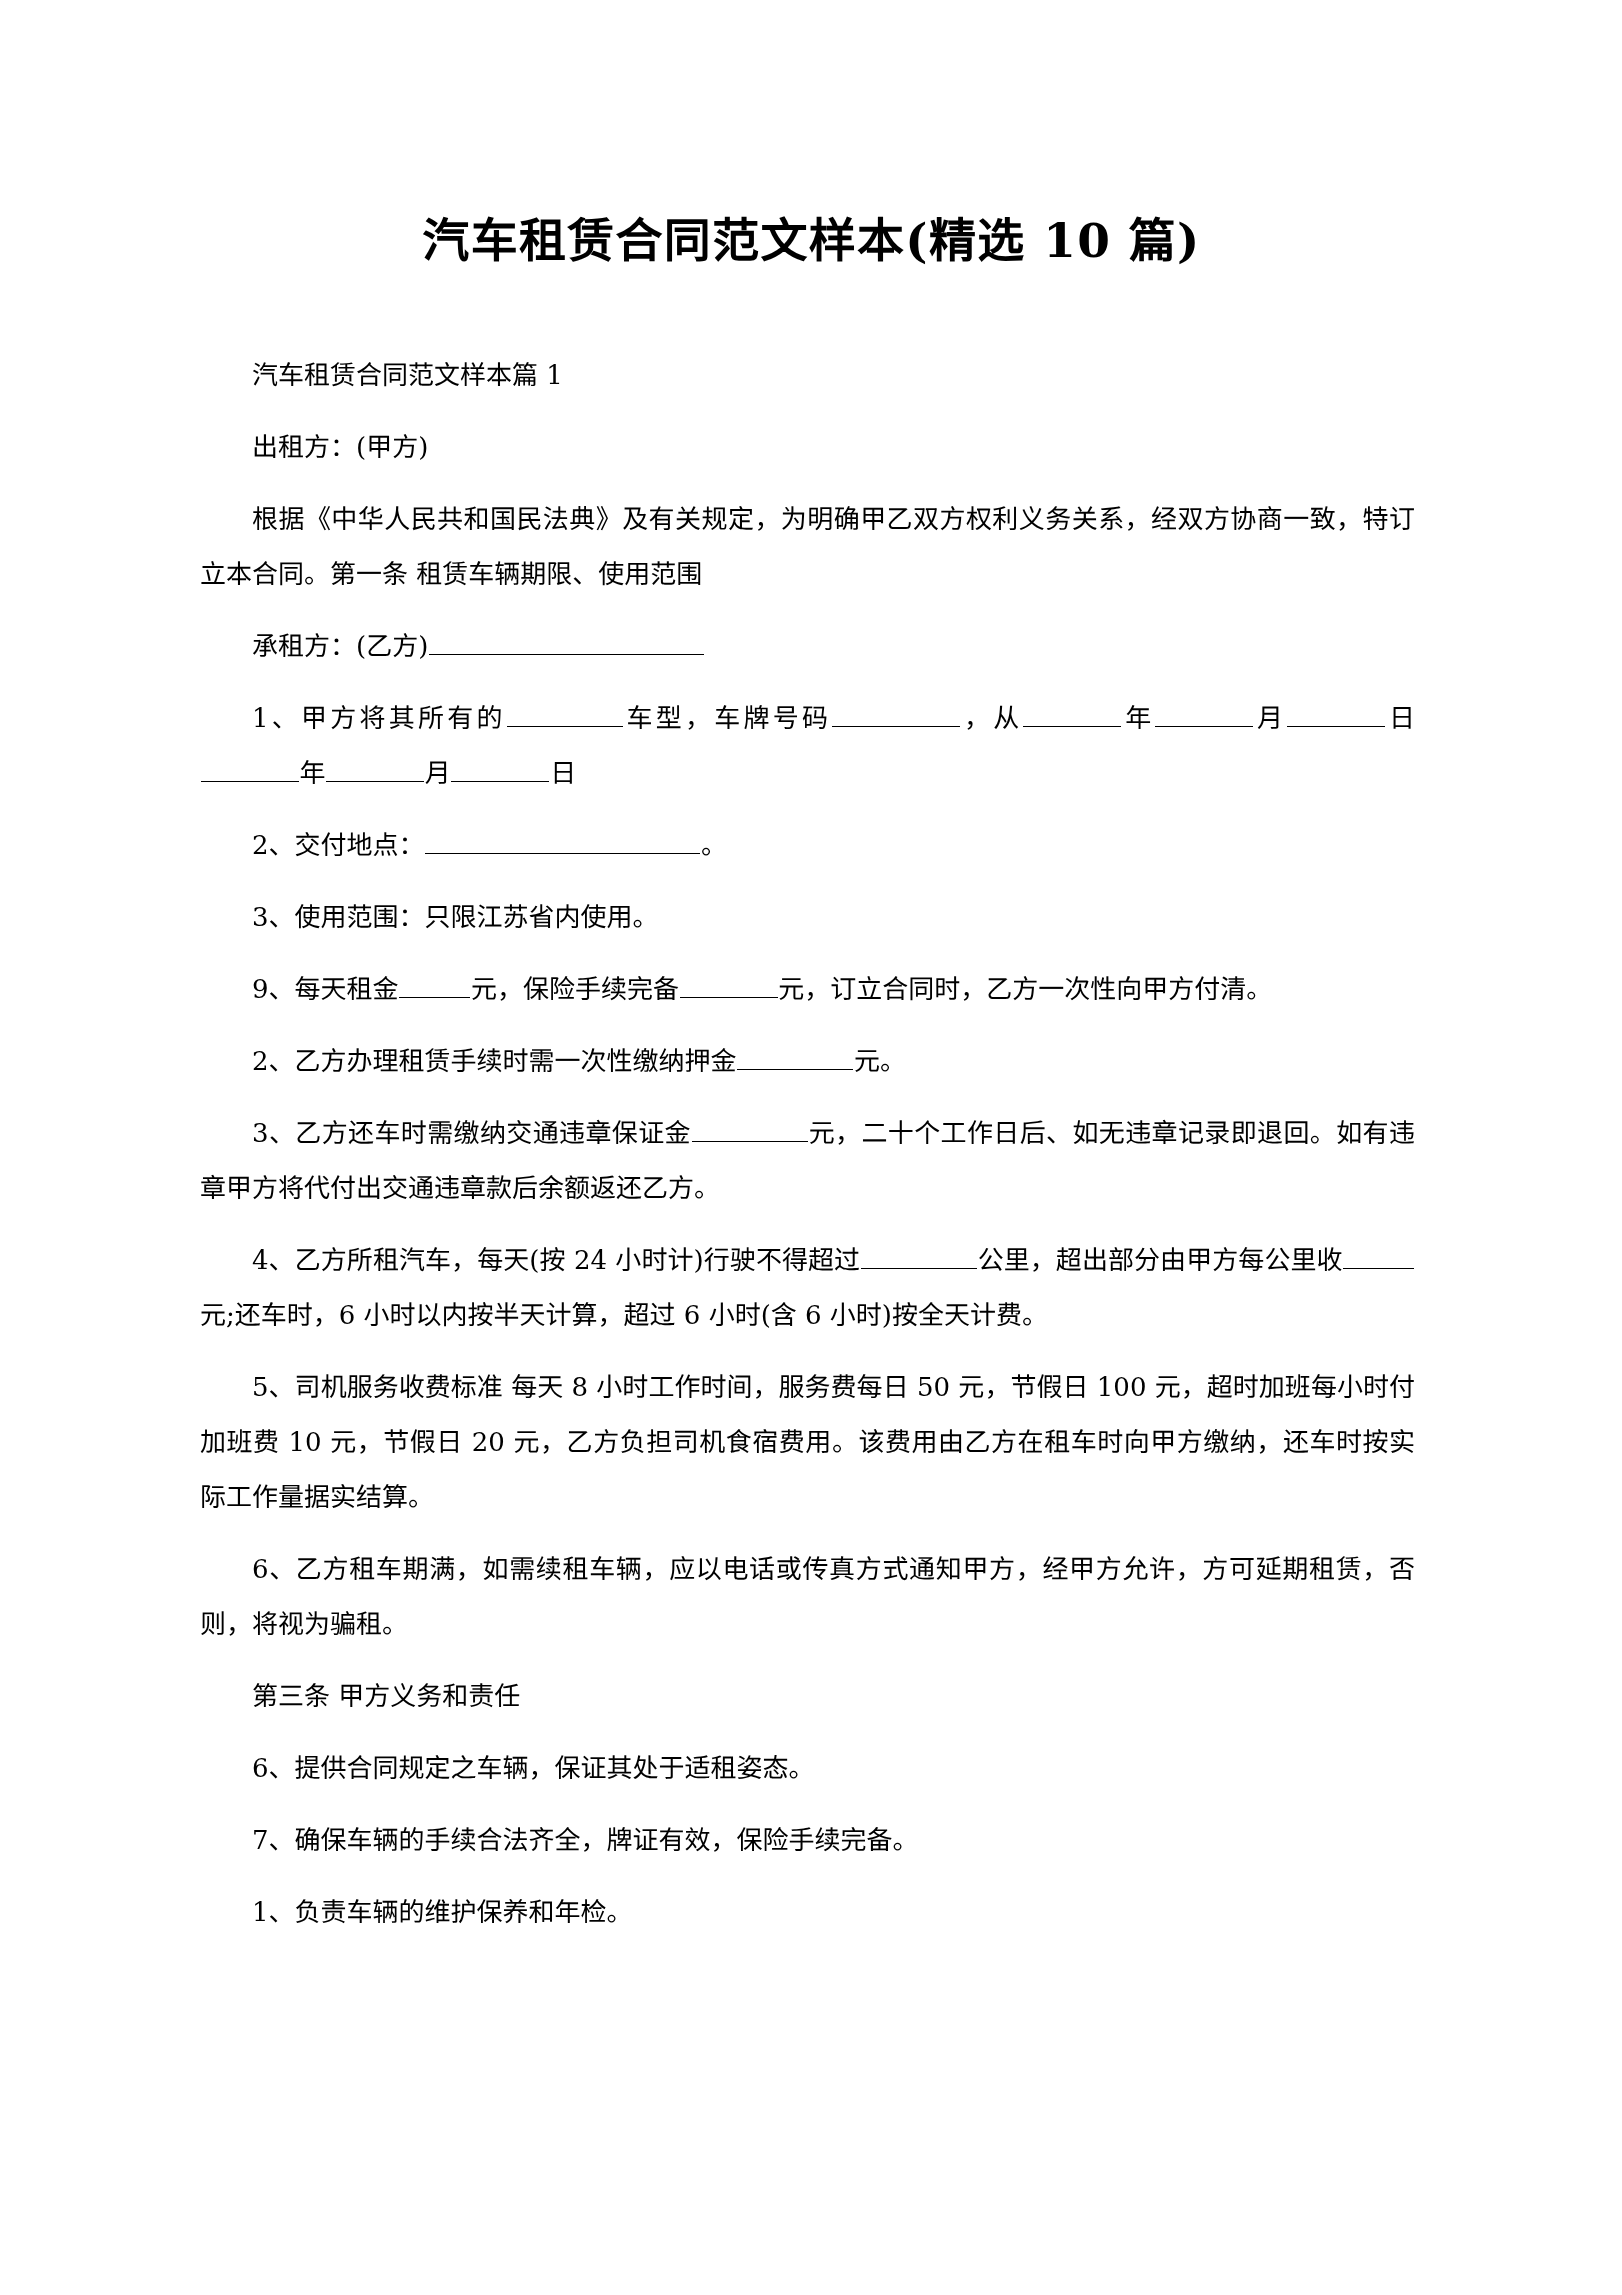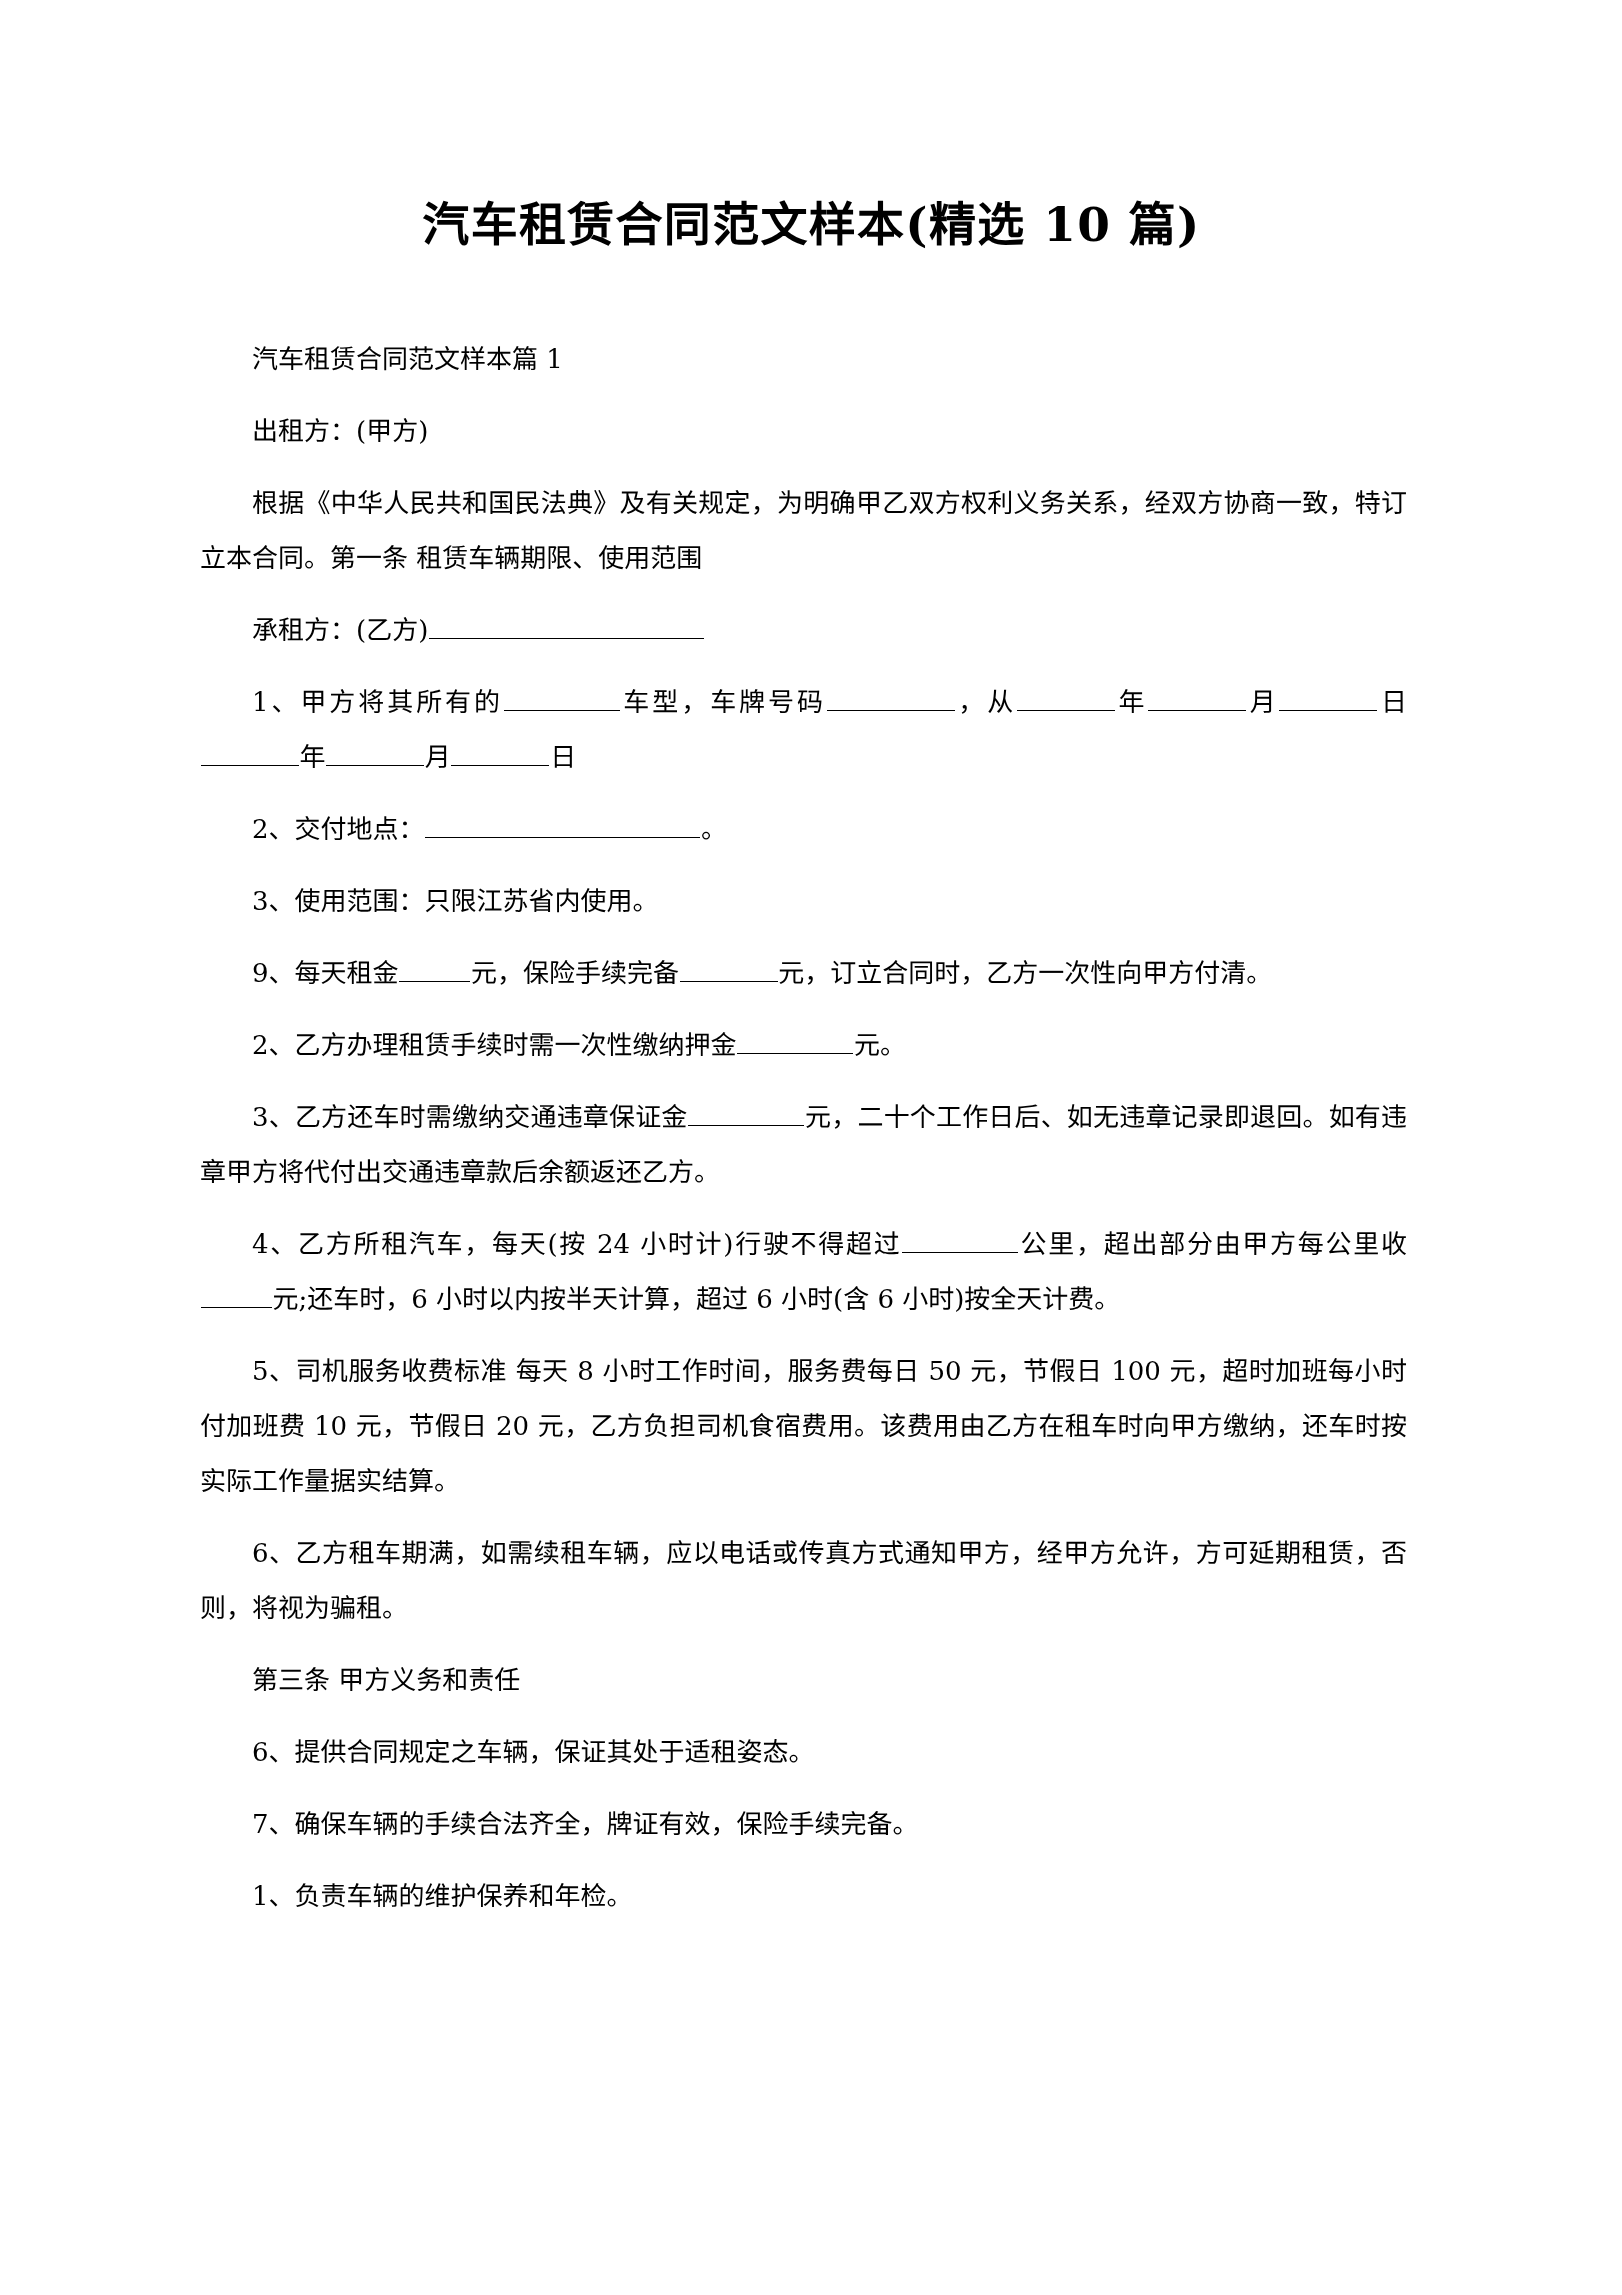--- a/index.html
+++ b/index.html
@@ -19,30 +19,30 @@
     background: #ffffff;
     box-sizing: border-box;
     padding: 196px 200px 79px 200px;
     overflow: hidden;
   }
   .doc-title {
     font-size: 47px;
     font-weight: bold;
     text-align: center;
     letter-spacing: 1.3px;
-    margin: 0 0 77px 0;
+    margin: 16px 0 77px 0;
     line-height: 1.25;
     white-space: nowrap;
   }
   .body-block {
     font-size: 26px;
     line-height: 55px;
   }
   p.para {
-    margin: 0 16px 17px 0;
+    margin: 0 8px 17px 0;
     text-indent: 52px;
     text-align: justify;
     text-justify: inter-ideograph;
     word-break: break-all;
   }
   .blank {
     display: inline-block;
     border-bottom: 1.3px solid #000;
     vertical-align: baseline;
     margin: 0 0.7px;

